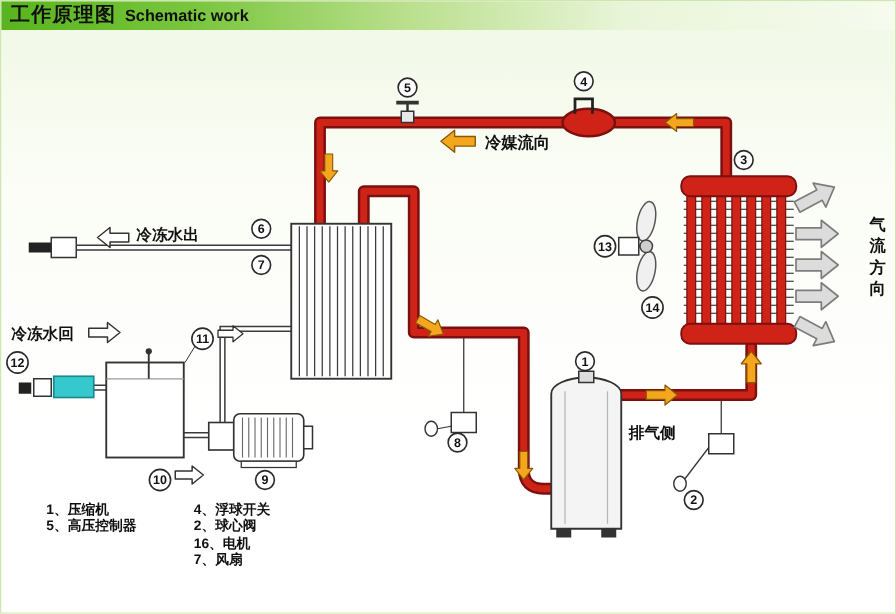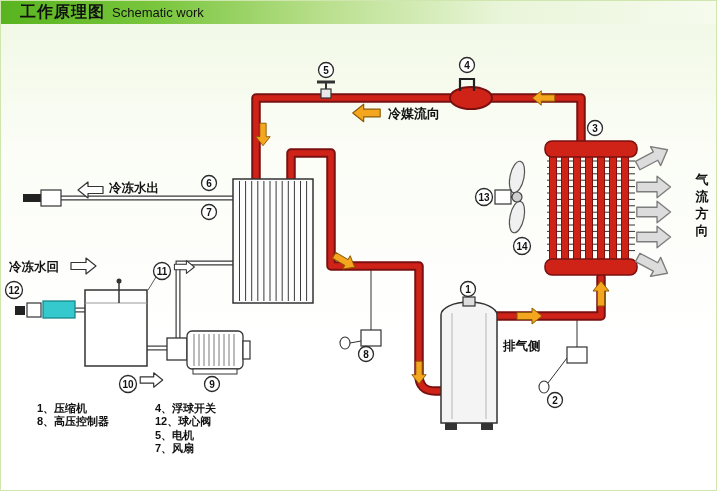--- a/index.html
+++ b/index.html
@@ -2,23 +2,23 @@
 <html><head>
 <meta charset="utf-8">
 <style>
   html,body{margin:0;padding:0;background:#fff;}
   #page{position:relative;width:717px;height:491px;overflow:hidden;
         background:linear-gradient(180deg,#f0f8e4 0%,#fbfdf6 30%,#ffffff 70%);
         border:1px solid #cfe6ae;box-sizing:border-box;
         font-family:"Liberation Sans",sans-serif;}
   #header{position:absolute;left:0;top:0;width:100%;height:23px;
           background:linear-gradient(90deg,#58b41e 0%,#7ac63e 22%,#b9df8c 45%,#e9f5d9 70%,#f6fbee 100%);
-          display:flex;align-items:center;padding-left:19px;box-sizing:border-box;}
+          display:flex;align-items:center;padding-left:7px;box-sizing:border-box;}
   #header .zh{font-size:16px;font-weight:bold;color:#101010;letter-spacing:1px;}
-  #header .en{font-size:13px;font-weight:normal;color:#101010;margin-left:7px;}
+  #header .en{font-size:13px;font-weight:bold;color:#101010;margin-left:7px;}
   svg{position:absolute;left:0;top:0;}
   svg text{font-family:"Liberation Sans",sans-serif;fill:#111;}
   #legend{position:absolute;left:36px;top:401px;display:flex;font-size:11px;
           font-weight:bold;color:#111;line-height:13.4px;}
   #legend .col{white-space:nowrap;}
   #legend .c1{width:118px;}
   #legend .c2{width:114px;}
   .callout-text{font-size:10px;font-weight:600;}
 </style>
 </head>
@@ -283,23 +283,23 @@
       <g>
           <circle cx="521" cy="245" r="8.5" fill="#fff" stroke="#2a2a2a" stroke-width="1.3"></circle>
           <text class="callout-text" x="521" y="248.5" text-anchor="middle">14</text>
         </g>
     </g>
   </svg>
 
   <div id="legend">
     <div class="col c1">
       <div>1、压缩机</div>
-      <div>8、高压控制器</div>
+      <div>5、高压控制器</div>
     </div>
     <div class="col c3">
       <div>4、浮球开关</div>
-      <div>12、球心阀</div>
-      <div>5、电机</div>
+      <div>2、球心阀</div>
+      <div>16、电机</div>
       <div>7、风扇</div>
     </div>
   </div>
 
 </div>
 
 </body></html>

